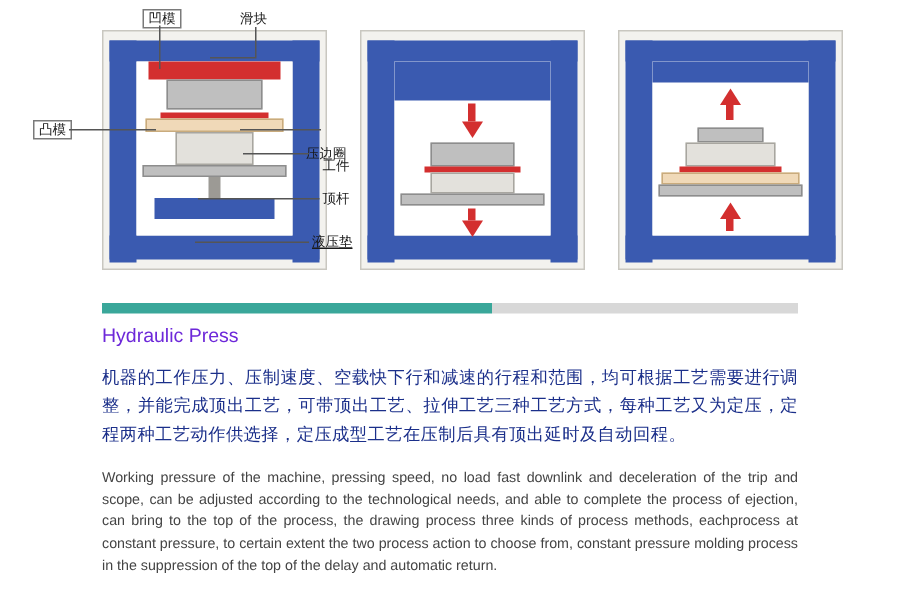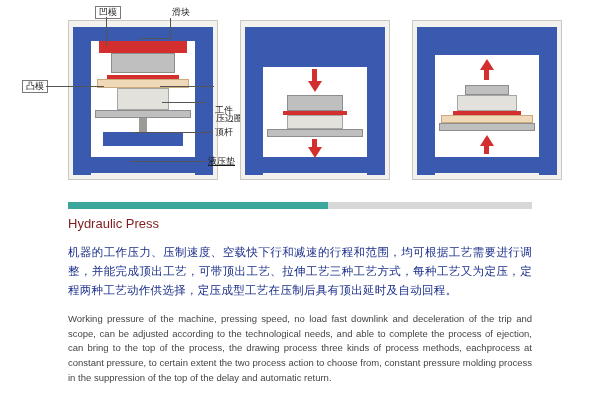--- a/index.html
+++ b/index.html
@@ -188,21 +188,21 @@
     margin-bottom: 10px;
   }
   .title-cn {
     font-size: 17px;
     font-weight: bold;
     color: #111111;
     letter-spacing: 1px;
   }
   .title-en {
     font-size: 13px;
-    color: #7f1d1d;
+    color: #6d28d9;
   }
   .para-cn {
     font-size: 11.5px;
     color: #1b2f8a;
     line-height: 1.65;
     text-align: justify;
     margin: 12px 0 12px 0;
     letter-spacing: 0.3px;
   }
   .para-en {
@@ -239,24 +239,24 @@
 
         <div class="die-grey" style="left:4px; top:69px; width:96px; height:8px;"></div>
 
         <div class="rod" style="left:48px; top:77px; width:8px; height:14px;"></div>
 
         <div class="die-blue" style="left:12px; top:91px; width:80px; height:14px;"></div>
       </div>
     </div>
 
     <div class="callout-box" style="left:95px; top:6px;">凹模</div>
-    <div class="callout" style="left:172px; top:8px;">滑块</div>
+    <div class="callout" style="left:160px; top:8px;">滑块</div>
     <div class="callout-box" style="left:22px; top:80px;text-align:right;">凸模</div>
     <div class="callout" style="left:215px; top:82px;margin-top:24px;">工件</div>
-    <div class="callout" style="left:216px; top:98px;margin-top:16px;">压边圈</div>
+    <div class="callout" style="left:204px; top:98px;">压边圈</div>
     <div class="callout" style="left:215px; top:128px;">顶杆</div>
     <div class="callout" style="left:208px; top:157px;text-decoration:underline;">液压垫</div>
 
     <div class="lead-v" style="left:106px; top:17px; height:29px;"></div>
     <div class="lead-v" style="left:170px; top:18px; height:20px;"></div>
     <div class="lead" style="left:140px; top:38px; width:31px;"></div>
     <div class="lead" style="left:46px; top:86px; width:58px;"></div>
     <div class="lead" style="left:160px; top:86px; width:54px;"></div>
     <div class="lead" style="left:162px; top:102px; width:44px;"></div>
     <div class="lead" style="left:132px; top:132px; width:81px;"></div>

